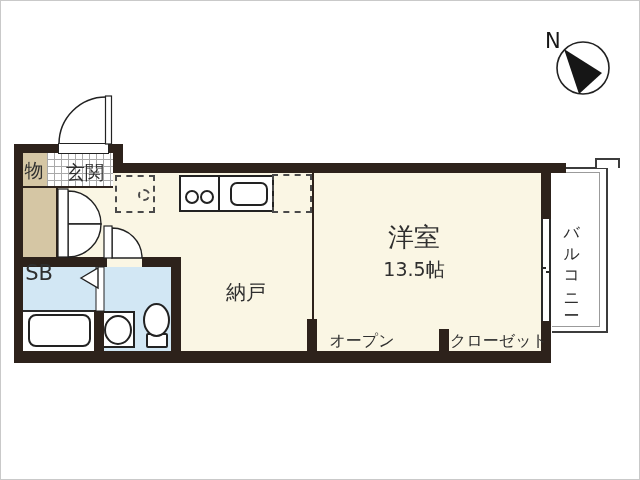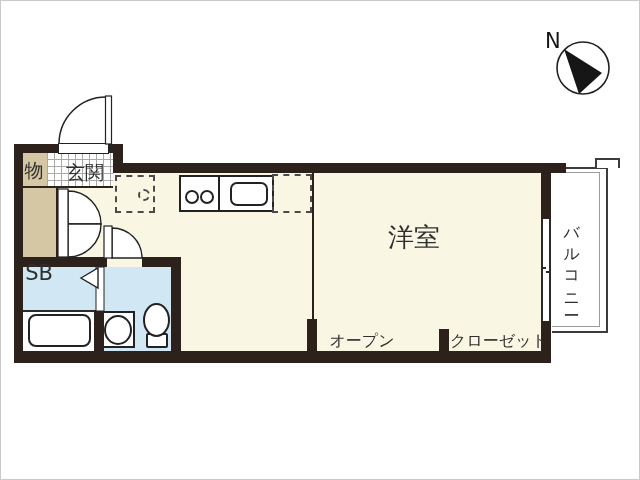--- a/index.html
+++ b/index.html
@@ -86,18 +86,20 @@
     <rect x="95" y="266" width="8" height="44" fill="#ffffff" stroke="#222" stroke-width="1"></rect>
     <polygon points="80,277 97,267 97,287" fill="#ffffff" stroke="#222" stroke-width="1.4"></polygon>
     <circle cx="582" cy="67" r="26" fill="#ffffff" stroke="#222" stroke-width="1.6"></circle>
     <polygon points="563,48 601,72 578,93" fill="#161616"></polygon>
     <text x="544" y="47" font-size="21" fill="#161616" font-family="DejaVu Sans, sans-serif">N</text>
   </svg>
 
   <div class="abs label" style="left:19px;top:159px;width:28px;font-size:19px;">物</div>
   <div class="abs label" style="left:48px;top:161px;width:72px;font-size:19px;">玄関</div>
   <div class="abs label" style="left:20px;top:218px;width:36px;font-size:21px;margin-top:43px;">SB</div>
+  <div class="abs label" style="left:205px;top:280px;width:80px;font-size:20px;">納戸</div>
   <div class="abs label" style="left:343px;top:222px;width:140px;font-size:26px;">洋室</div>
+  <div class="abs label" style="left:343px;top:258px;width:140px;font-size:19px;">13.5帖</div>
   <div class="abs label" style="left:446px;top:331px;width:104px;font-size:16px;">クローゼット</div>
   <div class="abs label" style="left:311px;top:331px;width:100px;font-size:16px;">オープン</div>
   <div class="abs label vtext" style="left:562px;top:192px;height:140px;font-size:16px;">バルコニー</div>
 
 </div>
 
 </body></html>

